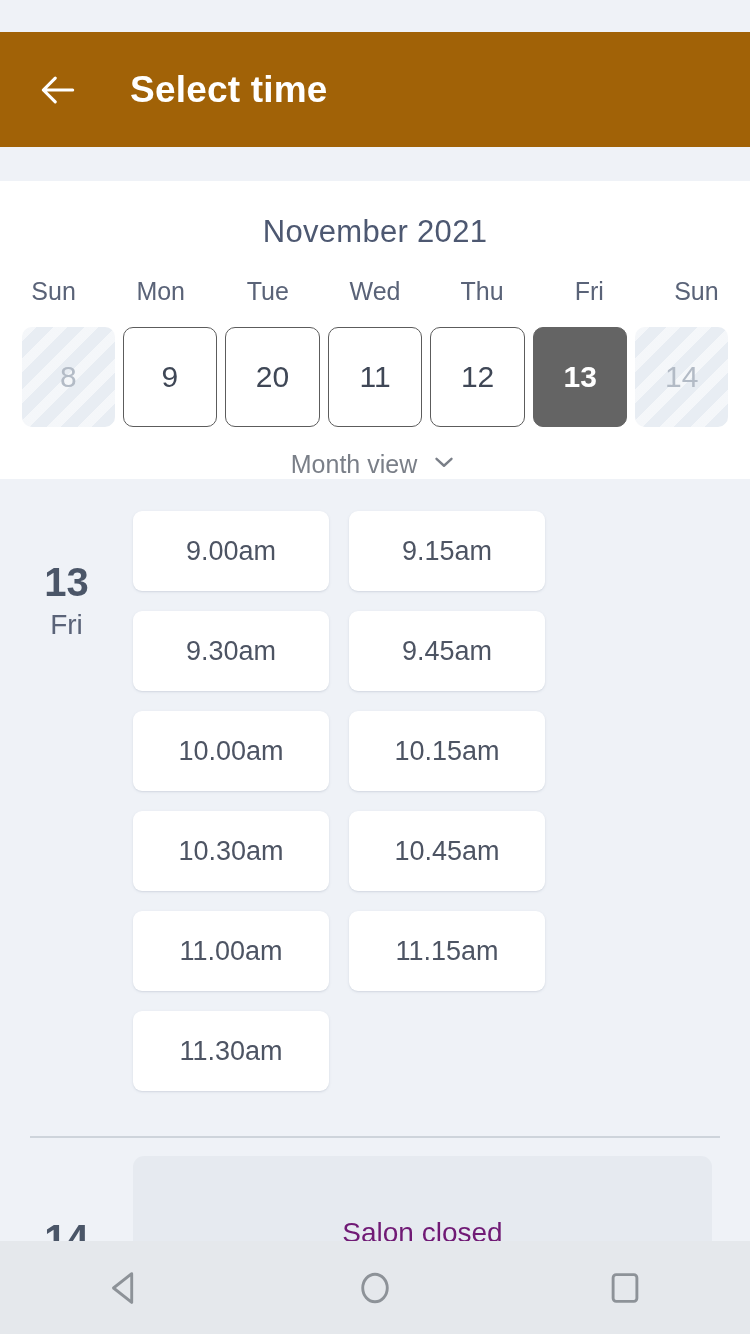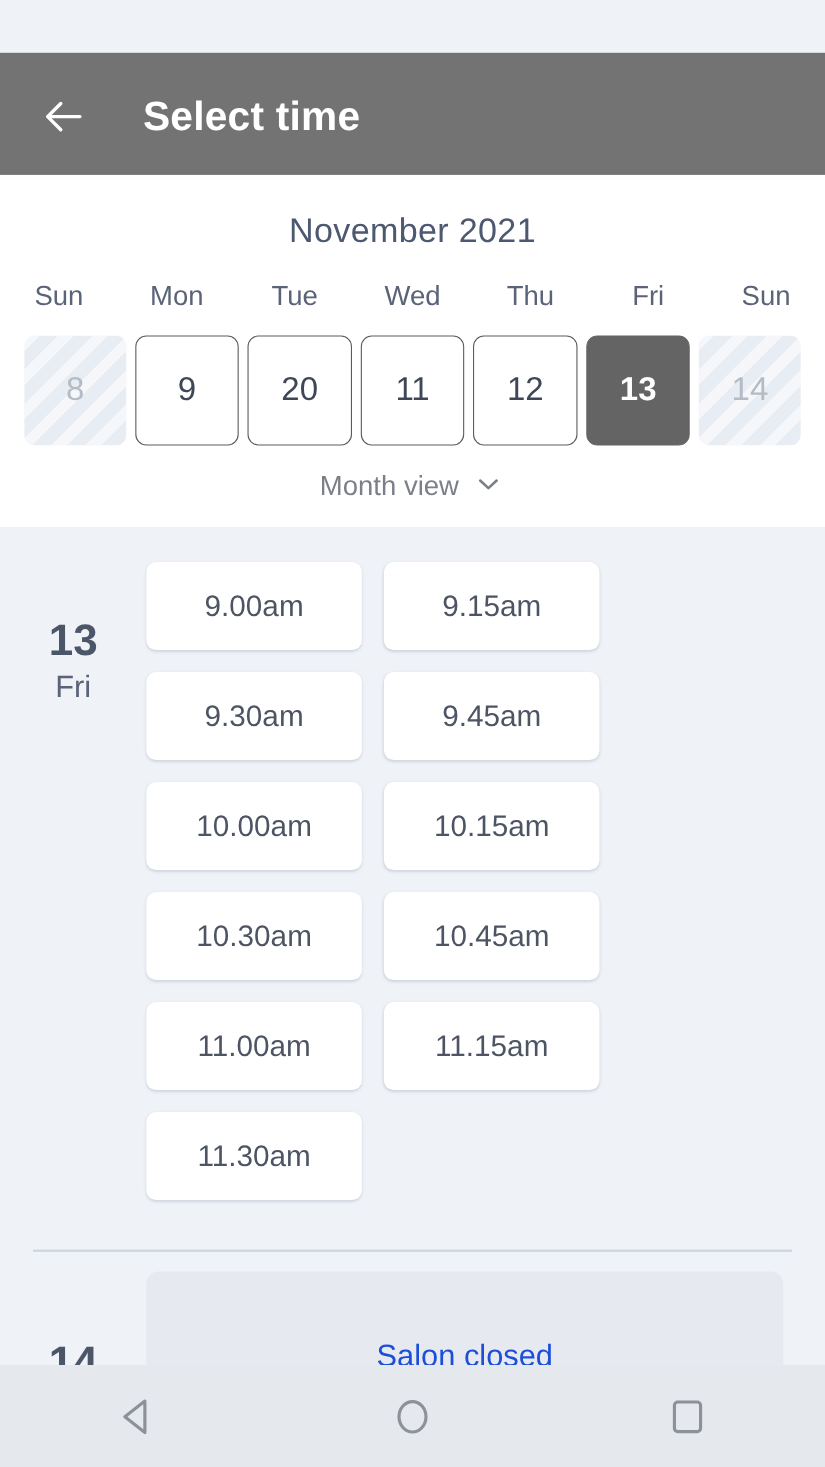--- a/index.html
+++ b/index.html
@@ -18,35 +18,35 @@
     justify-content:flex-end; padding-right:22px; gap:16px;
   }
   .sb-icon { display:flex; align-items:center; }
   .sb-time {
     color:#ffffff; font-size:27px; font-weight:bold; letter-spacing:0.2px;
     margin-left:4px;
   }
 
   
   .appbar {
-    position:absolute; top:48px; left:0; width:750px; height:115px;
-    background:#737373; display:flex; align-items:center;
+    position:absolute; top:32px; left:0; width:750px; height:115px;
+    background:#a16207; display:flex; align-items:center;
   }
   .back-btn {
     width:56px; height:56px; margin-left:30px;
     display:flex; align-items:center; justify-content:center; cursor:pointer;
   }
   .appbar-title {
     color:#ffffff; font-size:37px; font-weight:bold;
     margin-left:44px; letter-spacing:0.2px;
   }
 
   
   .calendar-panel {
-    position:absolute; top:159px; left:0; width:750px; height:327px;
+    position:absolute; top:181px; left:0; width:750px; height:327px;
     background:#ffffff;
   }
   .month-title {
     text-align:center; color:#4d5871; font-size:31px;
     padding-top:33px; letter-spacing:0.3px;
   }
   .dow-row {
     display:flex; margin-top:27px; padding:0 0px;
   }
   .dow {
@@ -98,21 +98,21 @@
     box-shadow:0 1px 3px rgba(80,95,120,0.13), 0 1px 1px rgba(80,95,120,0.06);
   }
   .divider {
     height:2px; background:#ced4db; margin:45px 30px 0 30px;
   }
   .closed-group { display:flex; padding-top:18px; }
   .closed-col { width:133px; flex:none; padding-top:62px; text-align:center; }
   .closed-card {
     flex:1; margin-right:38px; height:154px; background:#e6eaf0;
     border-radius:11px; display:flex; align-items:center;
-    justify-content:center; color:#1d4ed8; font-size:28px;
+    justify-content:center; color:#701a75; font-size:28px;
   }
 
   
   .navbar {
     position:absolute; bottom:0; left:0; width:750px; height:93px;
     background:#e5e8ec; display:flex; align-items:center;
     justify-content:space-around;
   }
   .nav-btn {
     width:110px; height:93px; display:flex; align-items:center;

